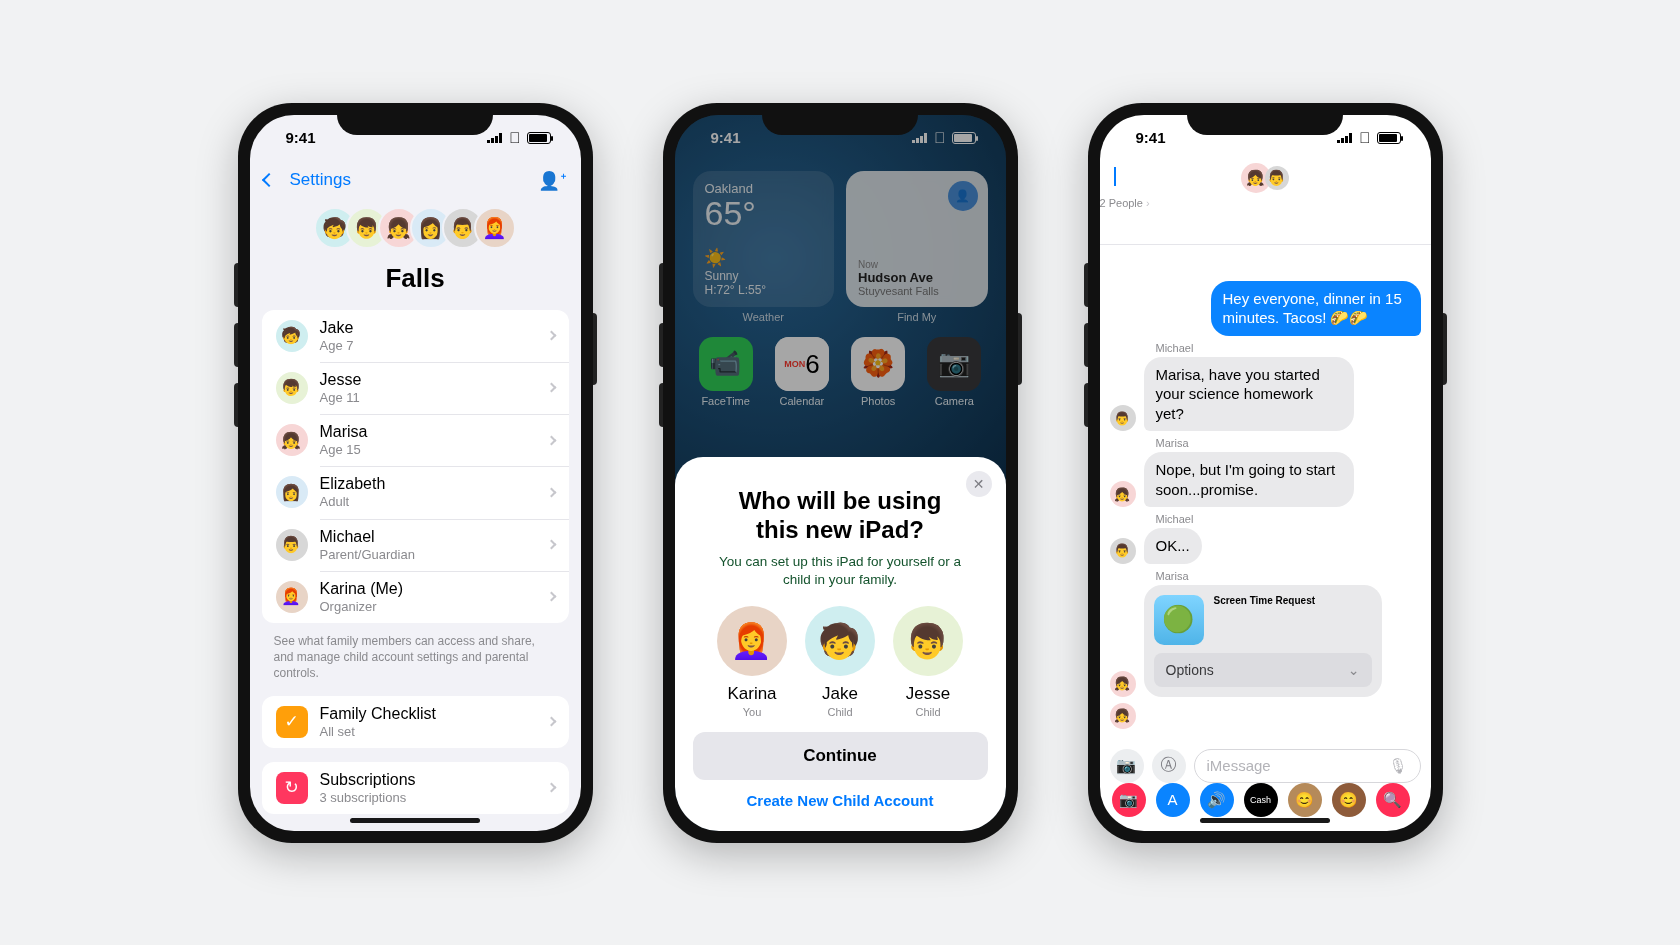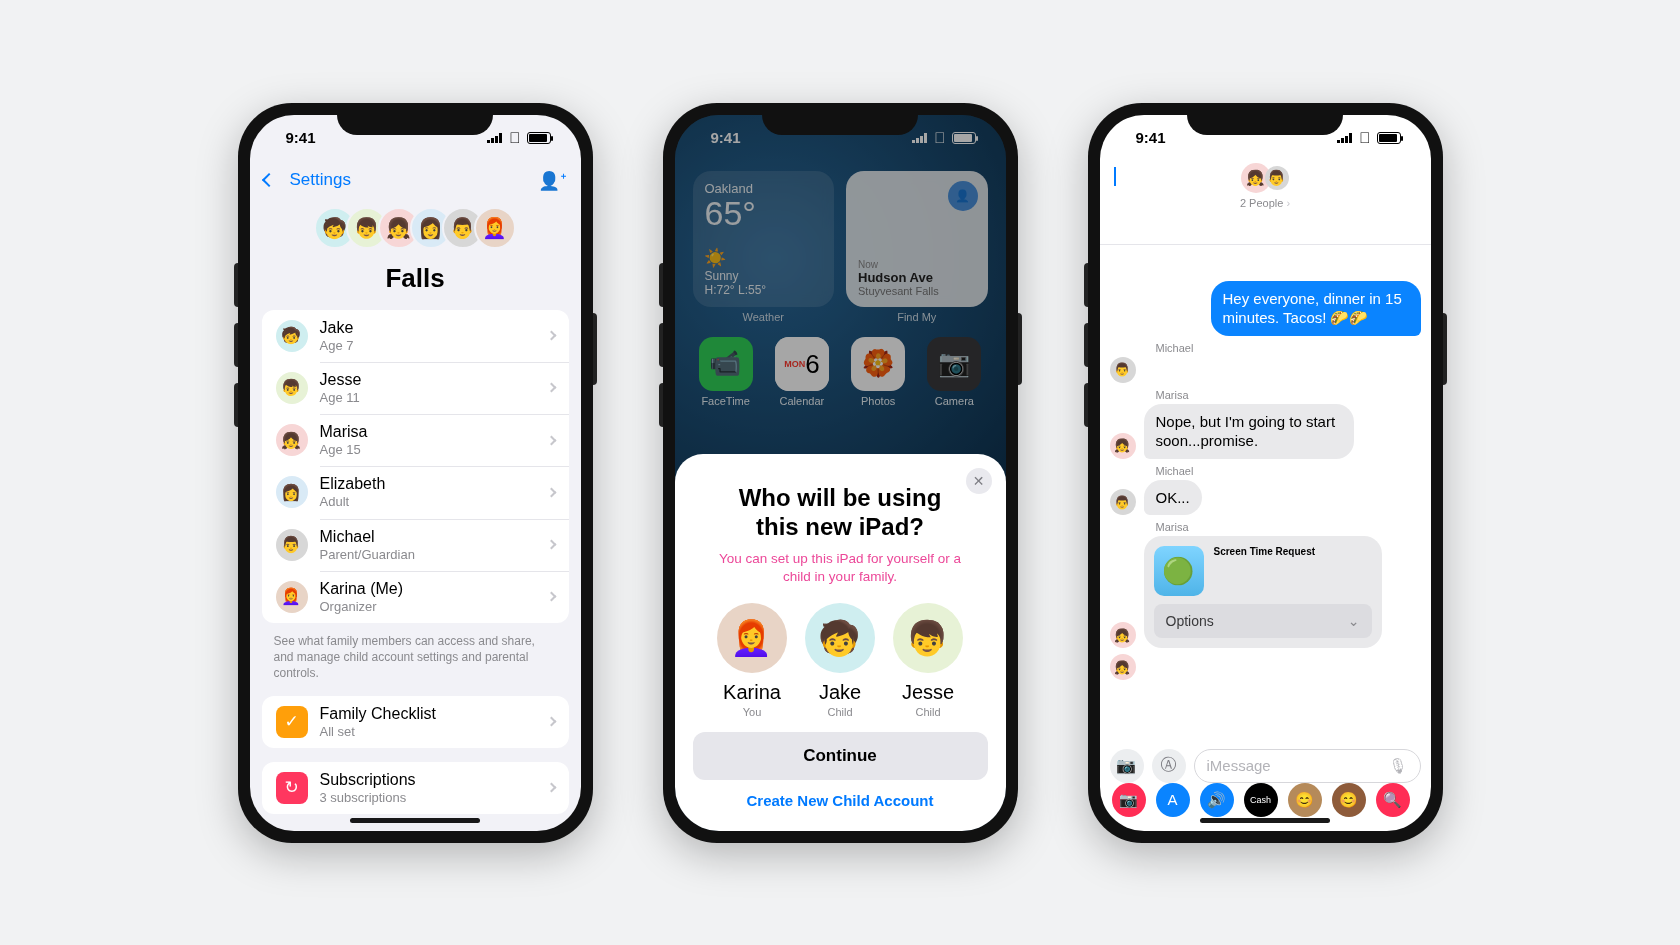--- a/index.html
+++ b/index.html
@@ -42,38 +42,38 @@
   .p2 .statusbar{ color:#fff; }
   .widgets { display:flex; gap:12px; padding:10px 18px 4px; }
   .widget { flex:1; background:rgba(255,255,255,.12); backdrop-filter:blur(6px); border-radius:18px; padding:10px 12px; height:136px; font-size:12px; color:#eef3f6; position:relative; }
   .wlabel{ text-align:center; font-size:11px; color:#d0dde6; margin-top:4px;}
   .apps { display:grid; grid-template-columns:repeat(4,1fr); gap:10px 14px; padding:10px 20px; }
   .app { display:flex; flex-direction:column; align-items:center; font-size:11px; color:#e9f1f6; gap:4px; }
   .app .ic { width:54px; height:54px; border-radius:14px; display:flex; align-items:center; justify-content:center; font-size:26px; color:#fff; }
   .sheet { position:absolute; left:0; right:0; bottom:0; background:#fff; color:#000; border-radius:28px 28px 0 0; padding:18px 18px 22px; text-align:center; }
   .sheet .close { position:absolute; right:14px; top:14px; width:26px; height:26px; border-radius:50%; background:#e9e9ee; color:#7d7d83; font-size:14px; display:flex; align-items:center; justify-content:center; }
   .sheet h2 { font-size:24px; font-weight:700; line-height:1.2; margin:12px 26px 8px; }
-  .sheet p  { font-size:13.5px; color:#ec4899; margin:0 22px 16px; line-height:1.35; }
+  .sheet p  { font-size:13.5px; color:#14532d; margin:0 22px 16px; line-height:1.35; }
   .people { display:flex; justify-content:center; gap:18px; margin-bottom:14px; }
   .person { display:flex; flex-direction:column; align-items:center; gap:2px; }
   .person .ava { width:70px; height:70px; border-radius:50%; display:flex; align-items:center; justify-content:center; font-size:34px; }
-  .person .nm { font-size:20px; margin-top:6px; }
+  .person .nm { font-size:17px; margin-top:6px; }
   .person .rl { font-size:11px; color:#8a8a8e; }
   .btn { background:#e6e6eb; height:48px; border-radius:12px; display:flex; align-items:center; justify-content:center; font-size:17px; font-weight:600; margin:6px 0 12px; }
   .link { color:#007aff; font-size:15px; font-weight:600; }
   .dim { position:absolute; inset:0; background:rgba(0,0,0,.35); }
 
   
   .p3 .screen { background:#fff; }
   .mhead { position:relative; height:84px; border-bottom:1px solid #e5e5ea; }
   .mhead .back3 { position:absolute; left:14px; top:6px; color:#007aff; }
   .mhead .pair { display:flex; justify-content:center; gap:-6px; padding-top:2px; }
   .mhead .pair .pa { width:30px; height:30px; border-radius:50%; display:flex; align-items:center; justify-content:center; font-size:15px; }
   .mhead .pair .pa:nth-child(2){ margin-left:-6px; width:24px;height:24px; margin-top:3px; }
-  .mhead .pp { text-align:center; font-size:11px; color:#8a8a8e; margin-top:4px; }
+  .mhead .pp { text-align:left; font-size:11px; color:#8a8a8e; margin-top:4px; }
   .chat { position:absolute; top:130px; bottom:100px; left:0; right:0; overflow:hidden; padding:0 10px; font-size:15px; }
   .lbl { font-size:11px; color:#8a8a8e; margin:6px 0 3px 46px; }
   .msgrow { display:flex; align-items:flex-end; gap:8px; margin-bottom:6px; }
   .msgrow.me { justify-content:flex-end; }
   .bubble { max-width:210px; padding:8px 12px; border-radius:18px; line-height:1.3; font-size:15px; }
   .bubble.out { background:#0a84ff; color:#fff; border-bottom-right-radius:6px;margin-top:36px; }
   .bubble.in  { background:#e9e9eb; color:#000; border-bottom-left-radius:6px; }
   .mava { width:26px; height:26px; border-radius:50%; flex-shrink:0; display:flex;align-items:center;justify-content:center;font-size:13px; }
   .reqcard { background:#e9e9eb; border-radius:18px; padding:10px; width:238px; }
   .reqcard .top { display:flex; gap:10px; }
@@ -320,20 +320,21 @@
     </div>
 
     <div class="chat">
       <div class="msgrow me">
         <div class="bubble out">Hey everyone, dinner in 15 minutes. Tacos! 🌮🌮</div>
       </div>
       <div id="msgs">
           <div class="lbl">Michael</div>
     <div class="msgrow">
       <div class="mava c2">👨</div>
+      <div class="bubble in">Marisa, have you started your science homework yet?</div>
     </div>
           <div class="lbl">Marisa</div>
     <div class="msgrow">
       <div class="mava c3">👧</div>
       <div class="bubble in">Nope, but I'm going to start soon...promise.</div>
     </div>
           <div class="lbl">Michael</div>
     <div class="msgrow">
       <div class="mava c2">👨</div>
       <div class="bubble in">OK...</div>

